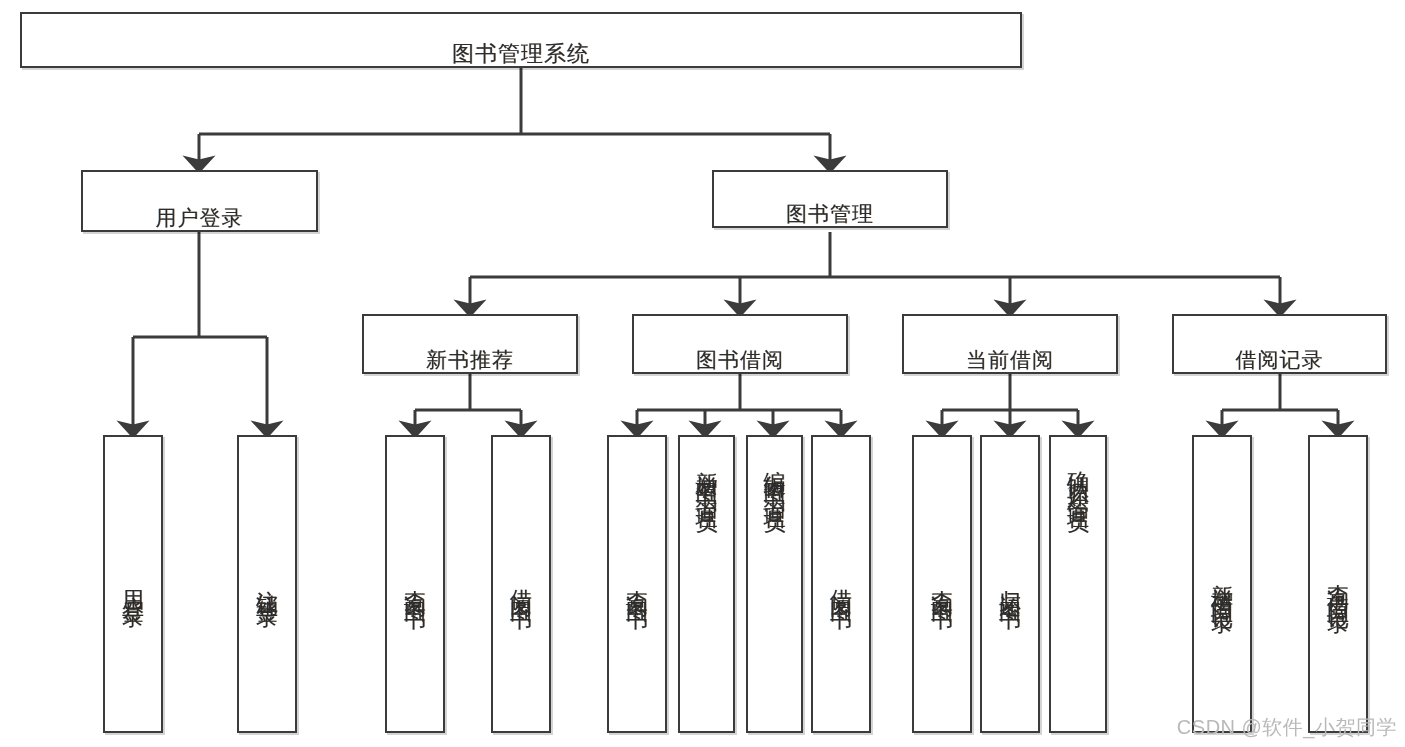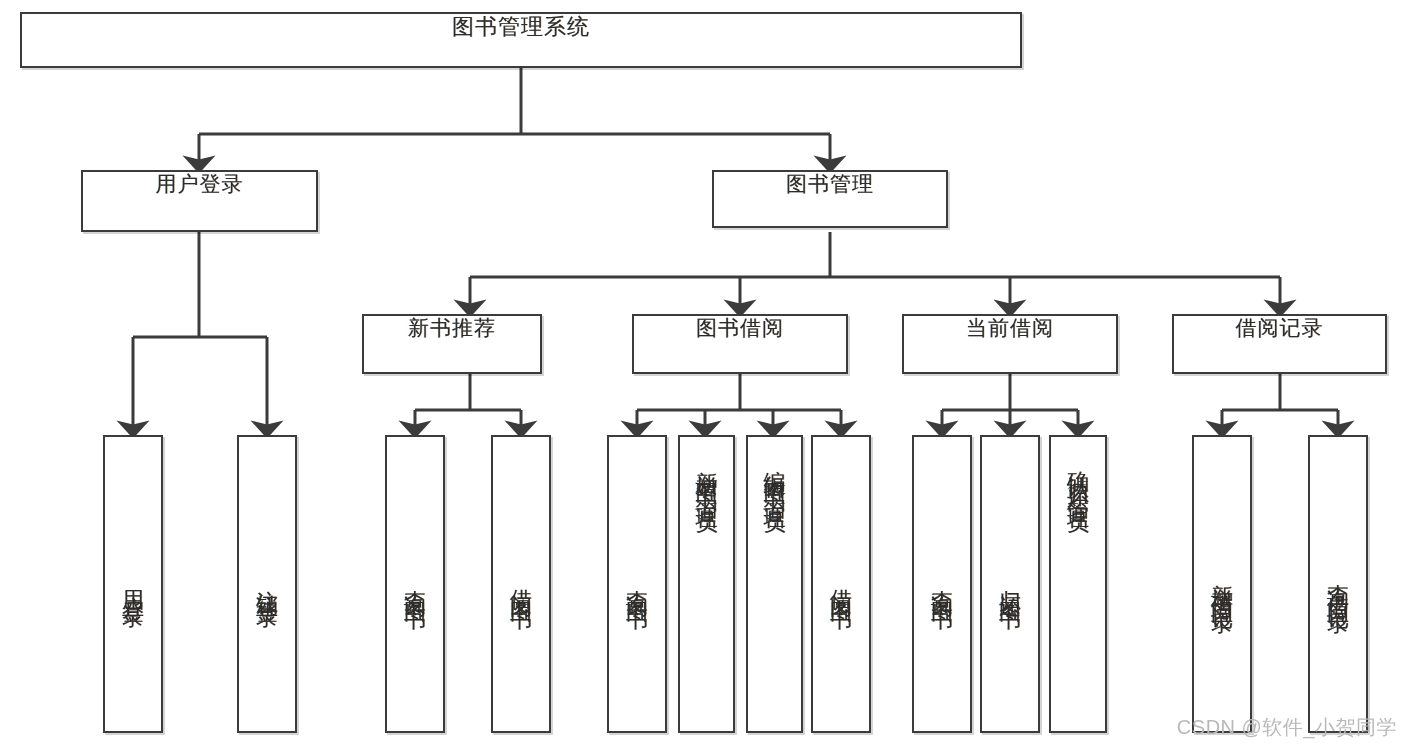--- a/index.html
+++ b/index.html
@@ -24,21 +24,21 @@
     width: 1405px;
     height: 747px;
     pointer-events: none;
   }
   .node {
     position: absolute;
     box-sizing: border-box;
     border: 2.5px solid #3b3b3b;
     background: #ffffff;
     display: flex;
-    align-items: flex-start;
+    align-items: flex-end;
     justify-content: center;
     box-shadow: 2px 2px 0 rgba(0,0,0,0.17);
   }
   .node .lbl {
     color: #2c2c2c;
     font-size: 21px;
     letter-spacing: 1px;
     line-height: 1.15;
     white-space: nowrap;
     text-shadow: 0.5px 0 0 rgba(170,120,60,0.55), -0.5px 0 0 rgba(120,170,220,0.45);
@@ -133,21 +133,21 @@
   </div>
 
   <div class="node" style="left:81px; top:170px; width:237px; height:62px;">
     <span class="lbl">用户登录</span>
   </div>
 
   <div class="node" style="left:712px; top:170px; width:236px; height:58px;">
     <span class="lbl">图书管理</span>
   </div>
 
-  <div class="node" style="left:362px; top:314px; width:180px; height:60px;">
+  <div class="node" style="left:362px; top:314px; width:216px; height:60px;">
     <span class="lbl">新书推荐</span>
   </div>
 
   <div class="node" style="left:632px; top:314px; width:216px; height:60px;">
     <span class="lbl">图书借阅</span>
   </div>
 
   <div class="node" style="left:902px; top:314px; width:216px; height:60px;">
     <span class="lbl">当前借阅</span>
   </div>

